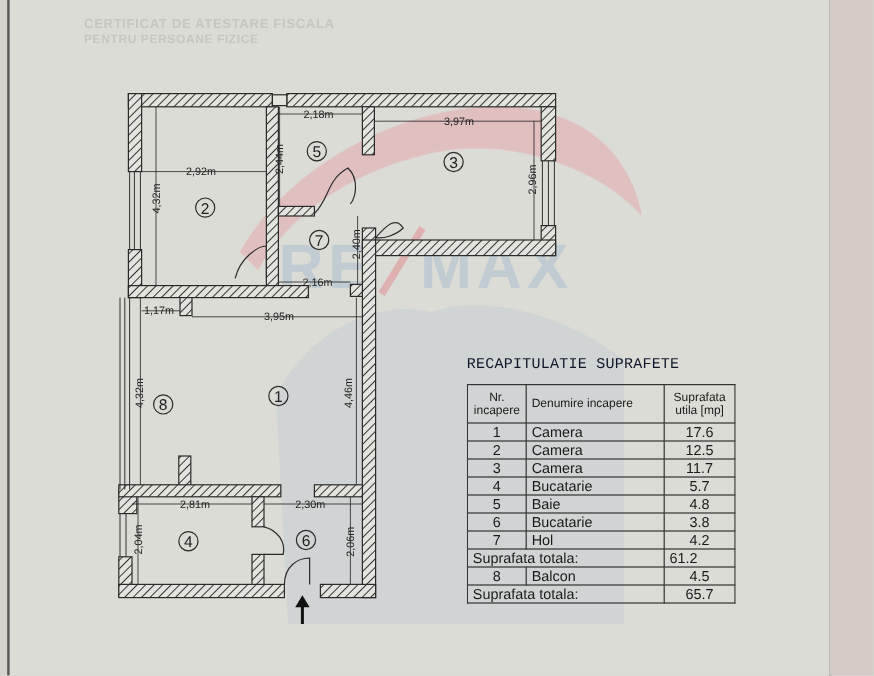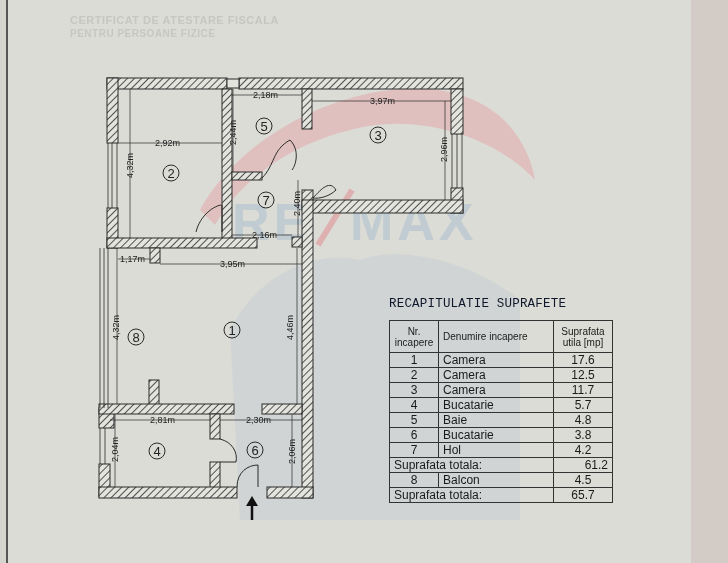--- a/index.html
+++ b/index.html
@@ -229,21 +229,21 @@
     <td class="c-name">Bucatarie</td>
     <td class="c-val">3.8</td>
   </tr>
   <tr>
     <td class="c-nr">7</td>
     <td class="c-name">Hol</td>
     <td class="c-val">4.2</td>
   </tr>
   <tr class="total">
     <td colspan="2">Suprafata totala:</td>
-    <td class="c-val" style="text-align:right">61.2</td>
+    <td class="c-val" style="text-align:left">61.2</td>
   </tr>
   <tr>
     <td class="c-nr">8</td>
     <td class="c-name">Balcon</td>
     <td class="c-val">4.5</td>
   </tr>
   <tr class="total">
     <td colspan="2">Suprafata totala:</td>
     <td class="c-val" style="text-align:center">65.7</td>
   </tr>

